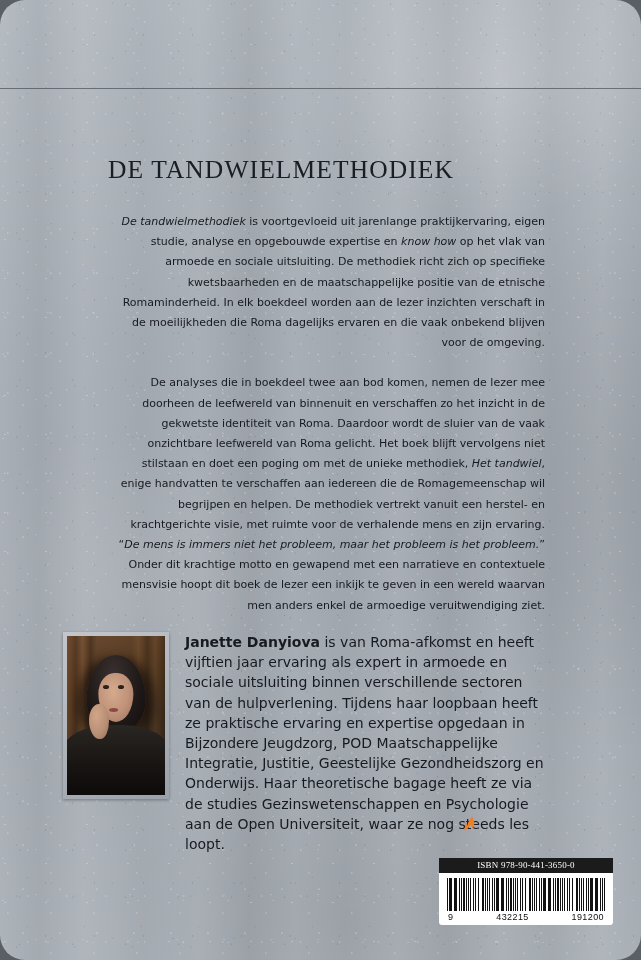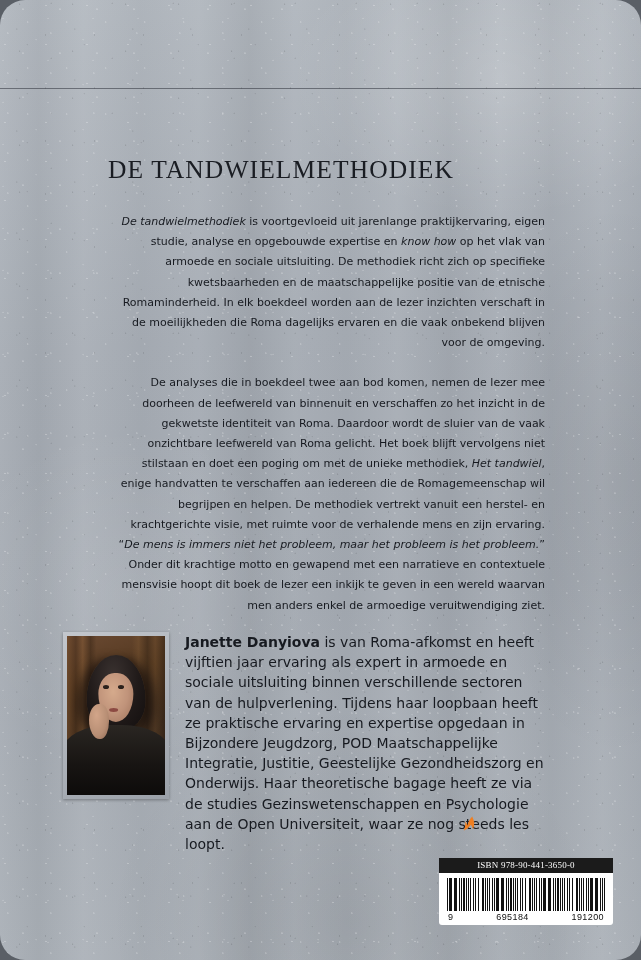--- a/index.html
+++ b/index.html
@@ -313,19 +313,19 @@
       <path d="M9.2 0.4 C6.4 3.6 5.0 6.4 4.4 9.4 C3.9 7.8 3.2 6.6 2.2 5.6 C2.4 8.4 2.1 11.6 0.9 14.6 C3.6 13.4 6.0 11.4 7.9 8.8 C8.9 10.2 9.6 11.6 10.0 13.2 C11.8 9.4 11.6 4.4 9.2 0.4 Z" fill="#ef7f22"></path>
     </svg>
   </div>
 
   <div class="isbn-block">
     <div class="isbn-bar">ISBN 978-90-441-3650-0</div>
     <div class="barcode-box">
       <div class="barcode-bars"></div>
       <div class="barcode-digits">
         <span>9</span>
-        <span>695184</span>
+        <span>432215</span>
         <span>191200</span>
       </div>
     </div>
   </div>
 
 </div>
 
 </body></html>

